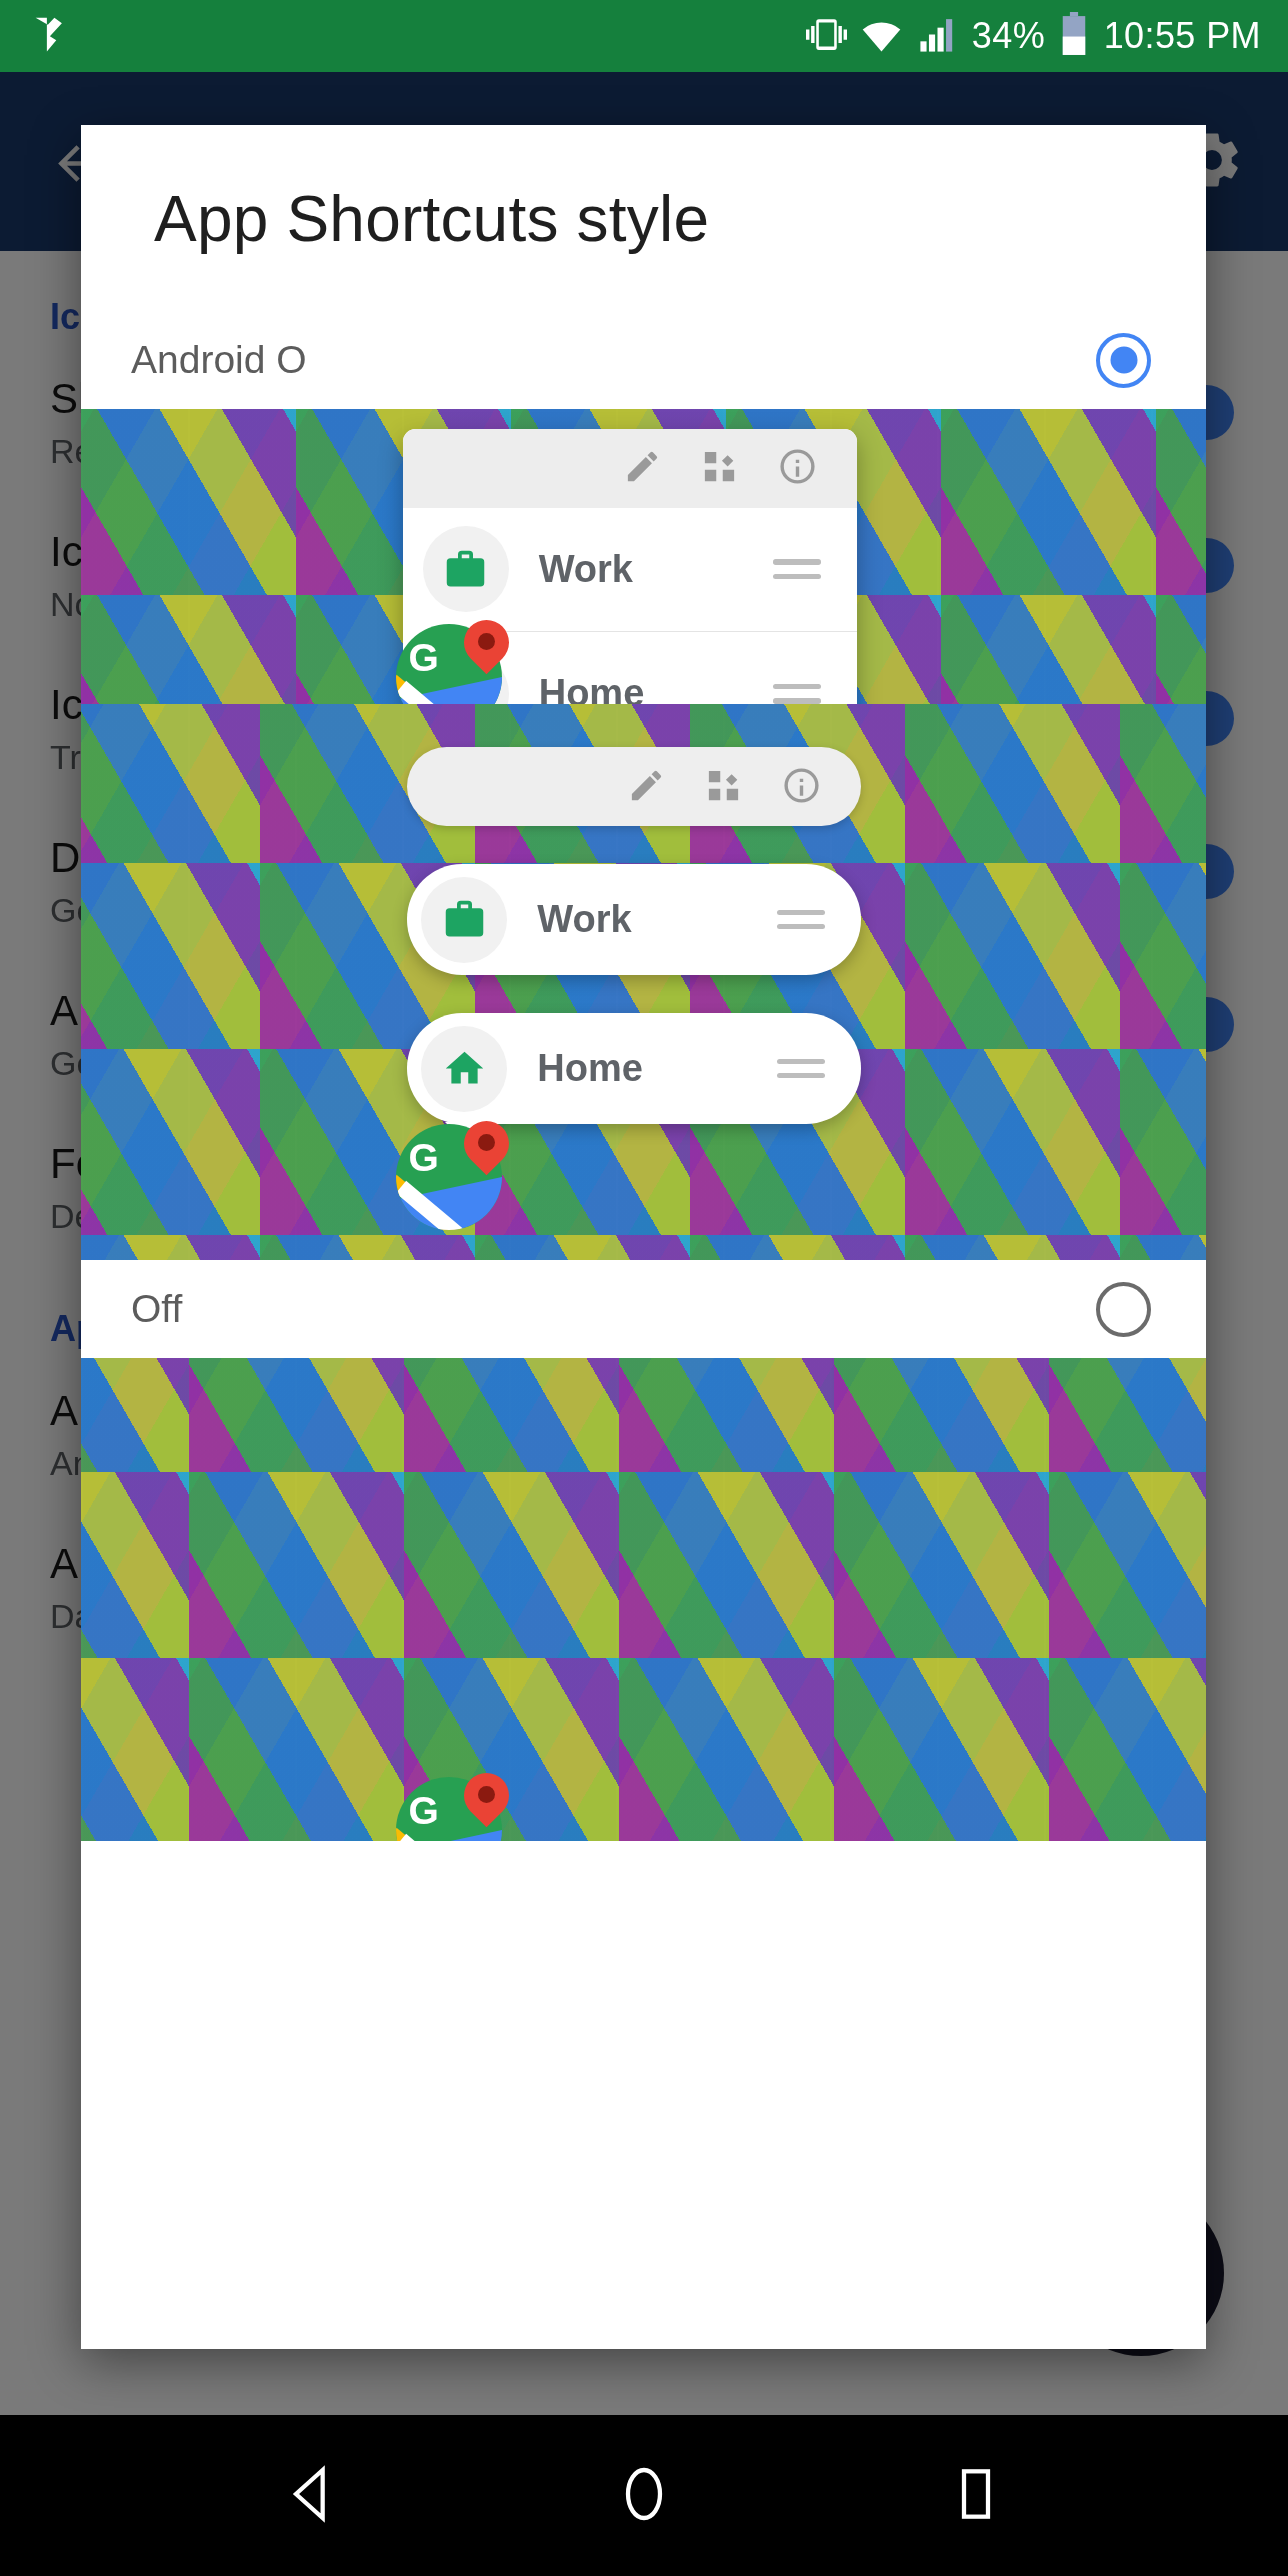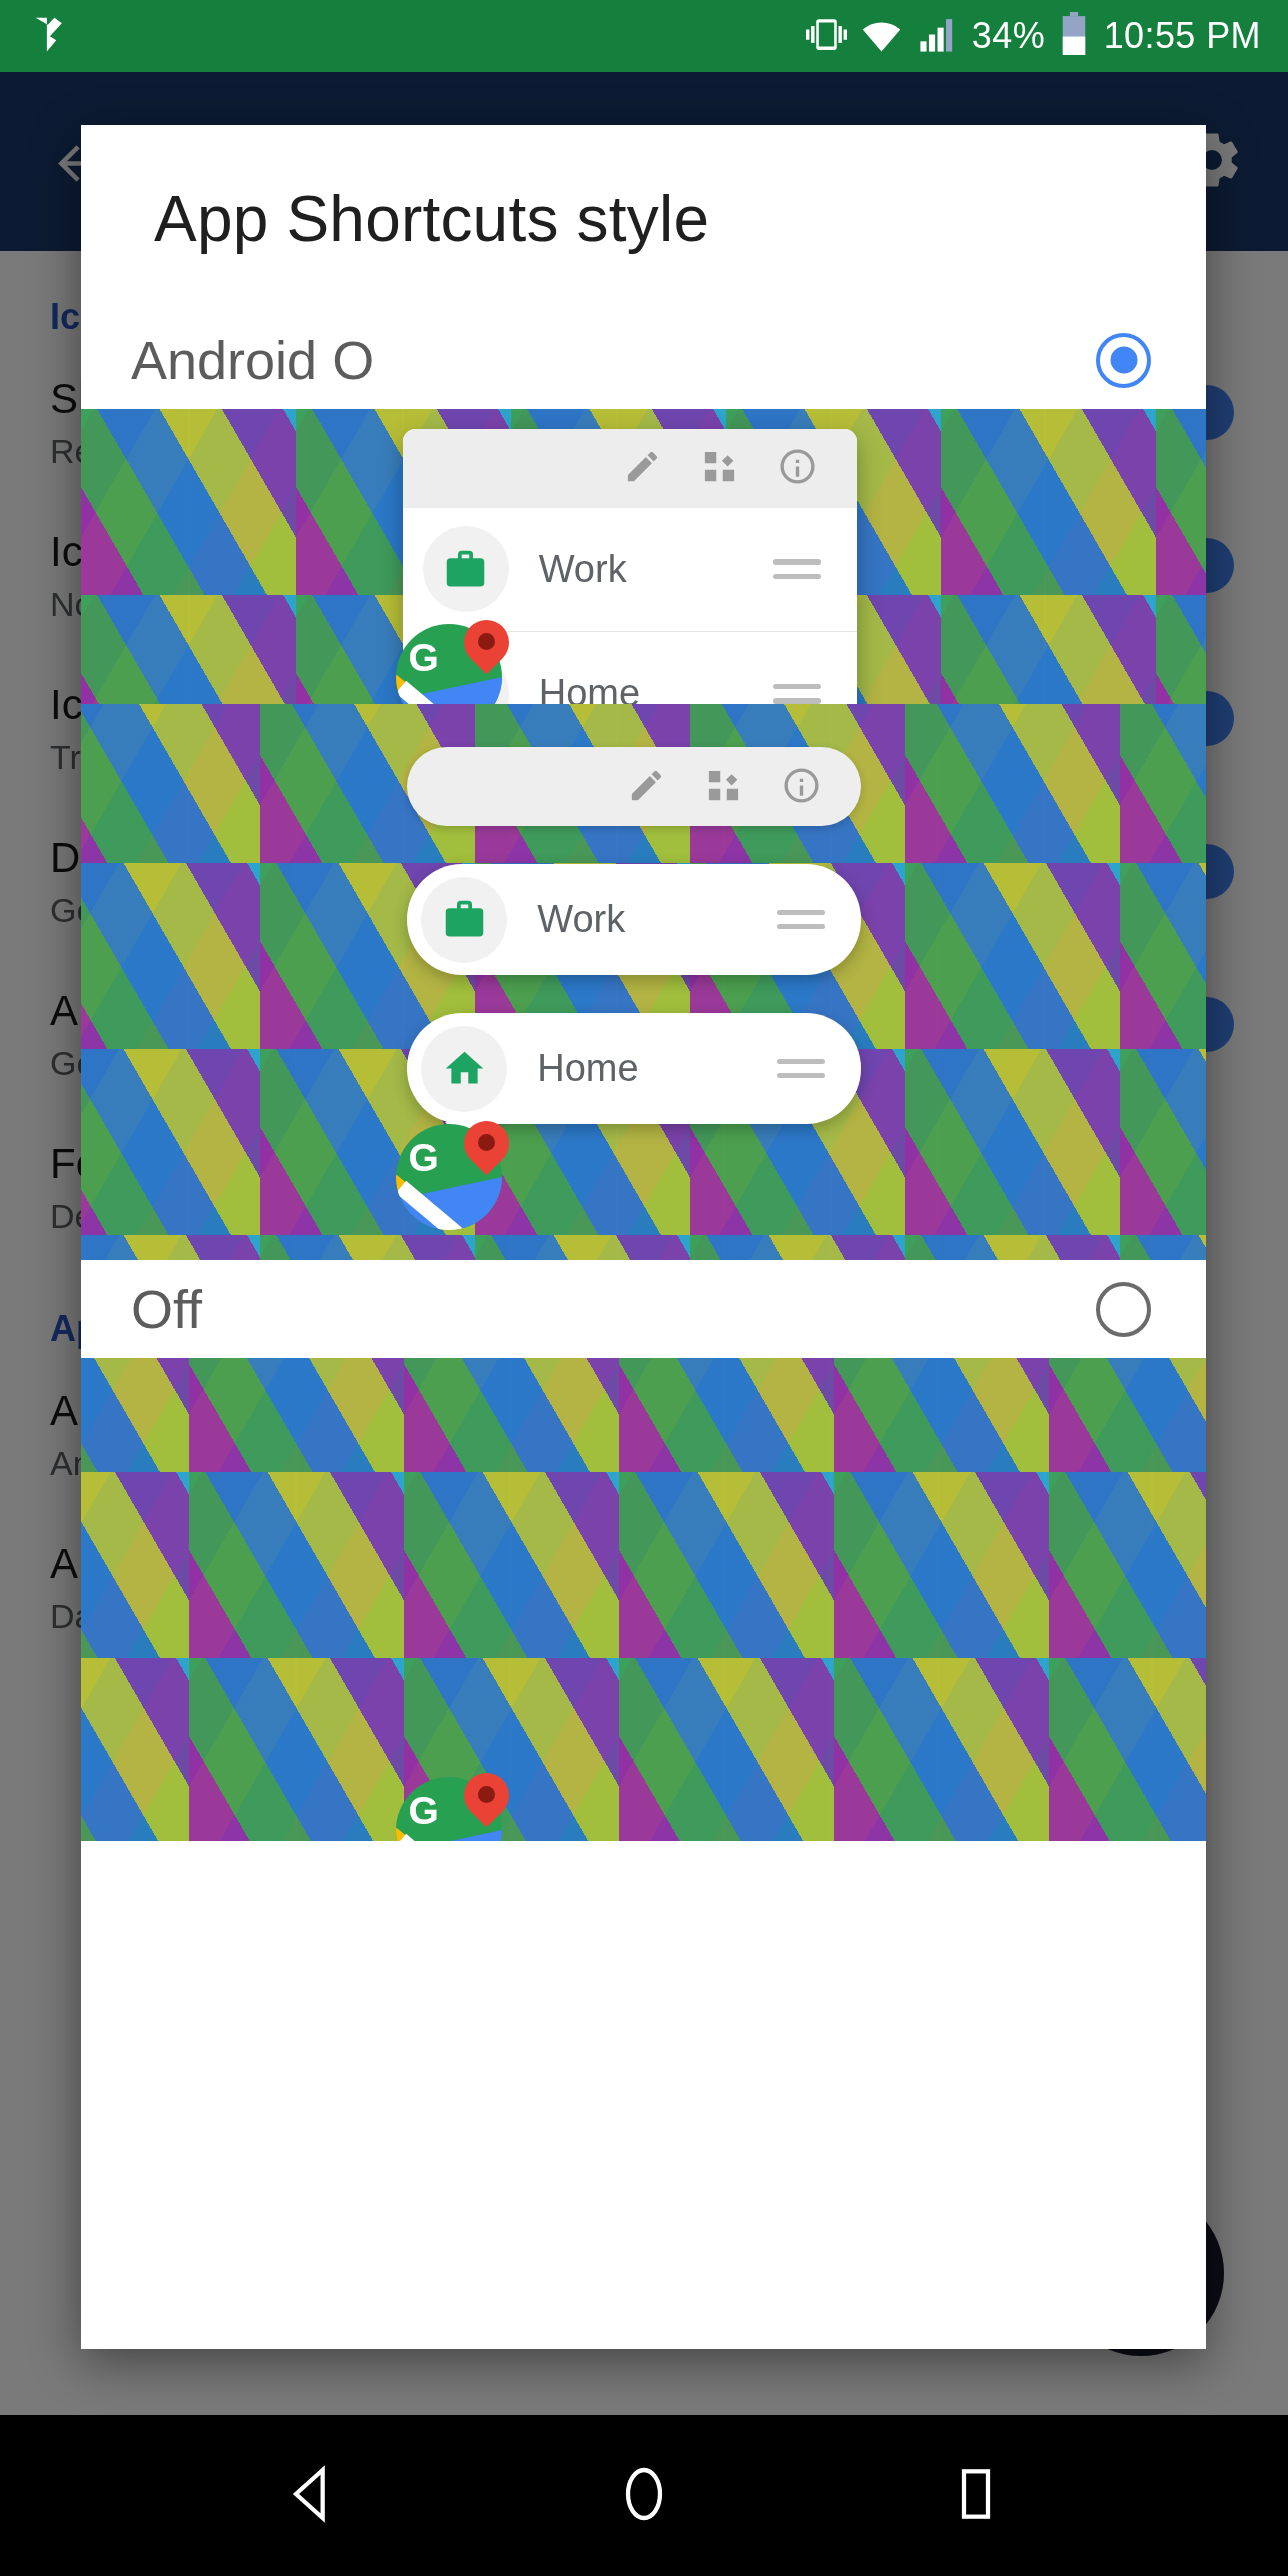--- a/index.html
+++ b/index.html
@@ -59,21 +59,21 @@
     height:152px; flex:0 0 152px; background:#fff; display:flex;
     align-items:center; justify-content:flex-end; padding-right:64px; gap:86px;
   }
   .dlg-btn{ color:#4c7fe0; font-size:39px; font-weight:500; letter-spacing:1.1px; background:none; border:none; font-family:inherit; cursor:pointer;}
 
   
   .opt-head{
     height:98px; background:#fff; display:flex; align-items:center;
     padding:0 55px 0 50px; position:relative;
   }
-  .opt-label{ font-size:54px; color:#5c5c5c; }
+  .opt-label{ font-size:39px; color:#5c5c5c; }
   .radio{
     margin-left:auto; width:55px; height:55px; border-radius:50%;
     border:4.5px solid #6b6b6b; box-sizing:border-box; position:relative;
   }
   .radio.sel{ border-color:#4285f4; }
   .radio.sel::after{
     content:""; position:absolute; left:50%; top:50%; transform:translate(-50%,-50%);
     width:27px; height:27px; border-radius:50%; background:#4285f4;
   }
 
@@ -123,21 +123,21 @@
     box-shadow:0 9px 25px rgba(0,0,0,0.3);
   }
   .popO .hdr{
     height:79px; background:#ededed; border-radius:12.5px 12.5px 0 0;
     display:flex; align-items:center; justify-content:flex-end; gap:38px; padding-right:39px;
   }
   .popO .row{ height:123px; display:flex; align-items:center; padding:0 36px 0 19.7px; position:relative;}
   .popO .sep{ height:1.8px; background:#e4e4e4; margin:0 0 0 98px; }
   .sc-ico{ width:86px; height:86px; border-radius:50%; background:#f1f1f1;
     display:flex; align-items:center; justify-content:center; flex:0 0 86px; }
-  .sc-label{ font-size:38px; color:#5f6368; margin-left:30px; }
+  .sc-label{ font-size:38px; color:#5f6368; margin-left:30px;font-weight:bold; }
   .sc-drag{ margin-left:auto; width:48px; }
   .sc-drag i{ display:block; height:5.4px; background:#bdbdbd; border-radius:2.7px; margin:9px 0;}
 
   
   .popN{ position:absolute; }
   .popN .hdr{
     height:79px; background:#eeeeee; border-radius:41px;
     display:flex; align-items:center; justify-content:flex-end; gap:38px; padding-right:39px;
     box-shadow:0 2.7px 9px rgba(0,0,0,0.18);
   }

